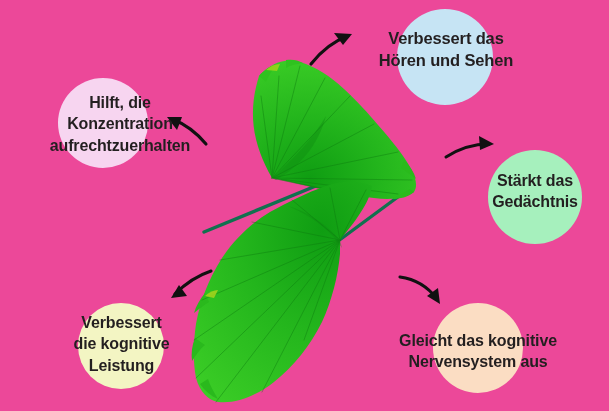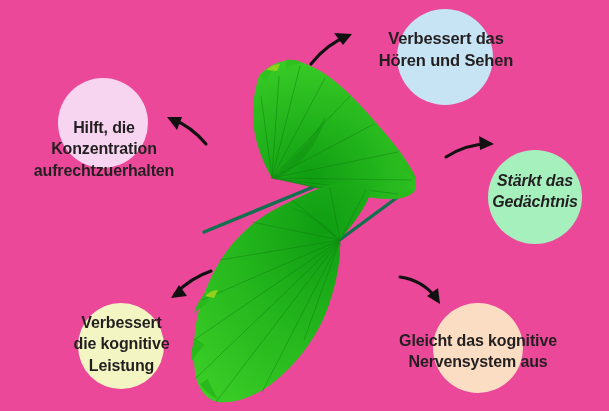--- a/index.html
+++ b/index.html
@@ -172,27 +172,27 @@
 
     <g>
       <path d="M 206 144 C 196 132, 185 124, 172 119" stroke="#111111" stroke-width="3.1" fill="none" stroke-linecap="round"></path>
       <path d="M 167 117 L 177 130 L 182 117 Z" fill="#111111"></path>
     </g>
   </svg>
 
   <div class="label label-lg" style="left:351px; top:28px; width:190px;">Verbessert das
 Hören und Sehen</div>
 
-  <div class="label label-md" style="left:468px; top:170px; width:134px;font-style:italic;">Stärkt das
+  <div class="label label-md" style="left:468px; top:170px; width:134px;">Stärkt das
 Gedächtnis</div>
 
   <div class="label label-md" style="left:372px; top:330px; width:212px;">Gleicht das kognitive
 Nervensystem aus</div>
 
   <div class="label label-md" style="left:51px; top:312px; width:141px;">Verbessert
 die kognitive
 Leistung</div>
 
-  <div class="label label-md" style="left:20px; top:92px; width:168px;margin-top:25px;">Hilft, die
+  <div class="label label-md" style="left:36px; top:92px; width:168px;">Hilft, die
 Konzentration
 aufrechtzuerhalten</div>
 
 </div>
 
 </body></html>

